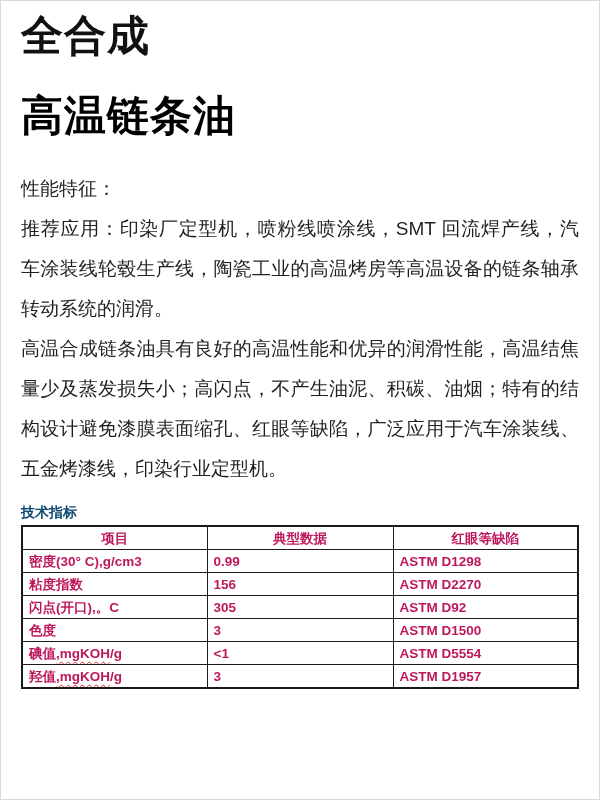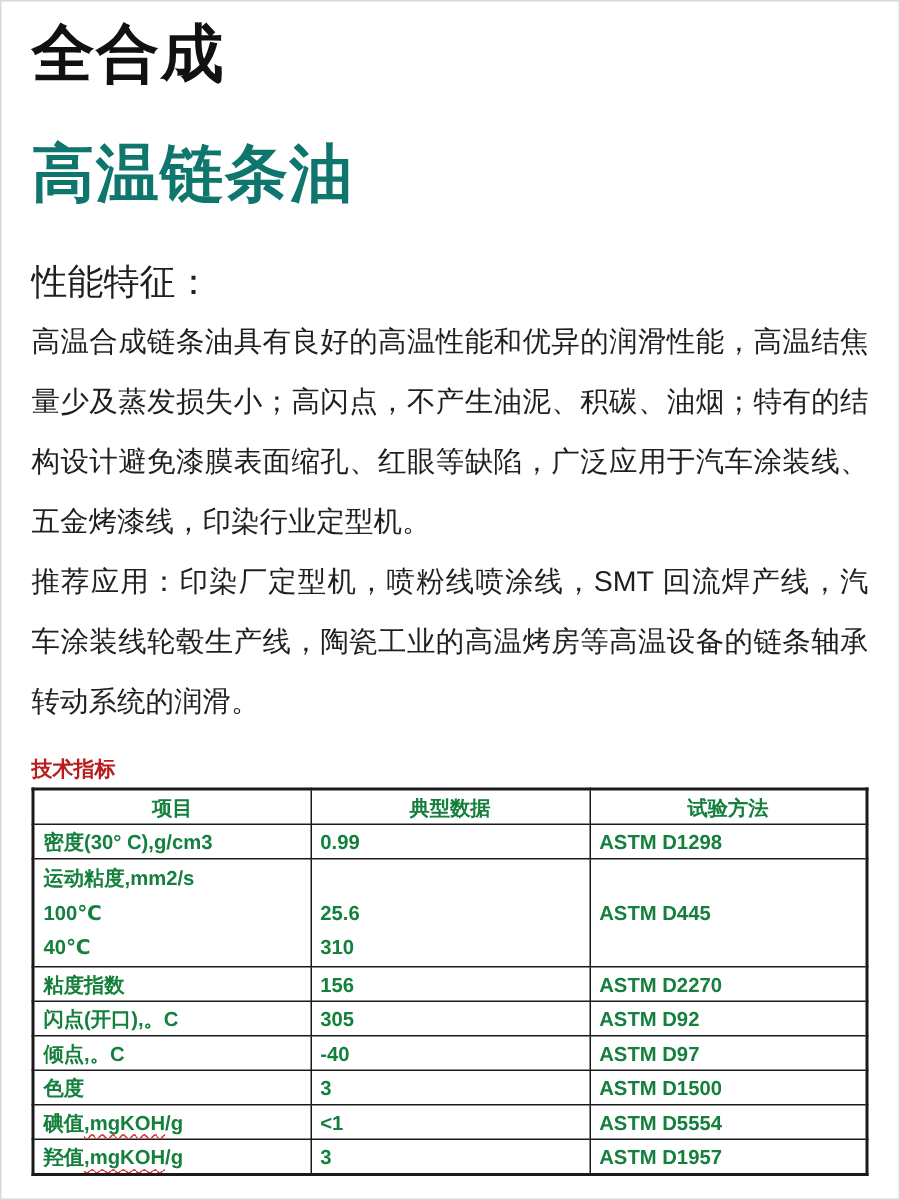--- a/index.html
+++ b/index.html
@@ -23,51 +23,51 @@
     letter-spacing:1px;
   }
   .subtitle{
     font-size:42px;
     font-weight:700;
     line-height:50px;
     margin:30px 0 0 0;
     letter-spacing:1px;
   }
   .features-heading{
-    font-size:24px;
+    font-size:19px;
     line-height:40px;
     margin:28px 0 0 0;
     font-weight:400;
   }
   .body-para{
     font-size:19px;
     line-height:40px;
     margin:0;
     text-align:justify;
     font-weight:400;
   }
   .tech-heading{
     font-size:14px;
     font-weight:700;
     line-height:18px;
     margin:14px 0 0 0;
-    color:#b91c1c;
+    color:#0c4a6e;
   }
   table.specs{
     width:556px;
     margin-top:4px;
     border-collapse:collapse;
     border:2px solid #1a1a1a;
     table-layout:fixed;
   }
   table.specs th, table.specs td{
     border:1.5px solid #1a1a1a;
     font-size:13.5px;
     font-weight:700;
-    color:#15803d;
+    color:#be185d;
     padding:1px 6px;
     line-height:19px;
     height:20px;
     vertical-align:middle;
     overflow:hidden;
     white-space:nowrap;
   }
   table.specs th{ text-align:center; }
   td.item-cell{ text-align:left; }
   td.value-cell, td.method-cell{ text-align:left; }
@@ -79,74 +79,56 @@
     text-decoration-thickness:1px;
     text-underline-offset:3px;
   }
 </style>
 </head>
 <body>
 
 <div class="page">
 
   <h1 class="title">全合成</h1>
-  <h2 class="subtitle" style="color:#0f766e;">高温链条油</h2>
+  <h2 class="subtitle" style="color:#000000;">高温链条油</h2>
 
   <p class="features-heading">性能特征：</p>
+  <p class="body-para">推荐应用：印染厂定型机，喷粉线喷涂线，SMT 回流焊产线，汽车涂装线轮毂生产线，陶瓷工业的高温烤房等高温设备的链条轴承转动系统的润滑。</p>
   <p class="body-para">高温合成链条油具有良好的高温性能和优异的润滑性能，高温结焦量少及蒸发损失小；高闪点，不产生油泥、积碳、油烟；特有的结构设计避免漆膜表面缩孔、红眼等缺陷，广泛应用于汽车涂装线、五金烤漆线，印染行业定型机。</p>
-  <p class="body-para">推荐应用：印染厂定型机，喷粉线喷涂线，SMT 回流焊产线，汽车涂装线轮毂生产线，陶瓷工业的高温烤房等高温设备的链条轴承转动系统的润滑。</p>
 
   <p class="tech-heading">技术指标</p>
 
   <table class="specs">
     <colgroup>
       <col style="width:185px">
         <col style="width:186px">
         <col style="width:185px">
     </colgroup>
     <thead>
       <tr>
         <th>项目</th>
         <th>典型数据</th>
-        <th>试验方法</th>
+        <th>红眼等缺陷</th>
       </tr>
     </thead>
     <tbody>
       <tr>
         <td class="item-cell">密度(30° C),g/cm3</td>
         <td class="value-cell">0.99</td>
         <td class="method-cell">ASTM D1298</td>
-      </tr>
-      <tr>
-        <td class="item-cell multiline" style="white-space:normal;">
-          <div>运动粘度,mm2/s</div>
-          <div>100℃</div>
-          <div>40℃</div>
-        </td>
-        <td class="value-cell multiline" style="white-space:normal;">
-          <div></div>
-          <div>25.6</div>
-          <div>310</div>
-        </td>
-        <td class="method-cell">ASTM D445</td>
       </tr>
       <tr>
         <td class="item-cell">粘度指数</td>
         <td class="value-cell">156</td>
         <td class="method-cell">ASTM D2270</td>
       </tr>
       <tr>
         <td class="item-cell">闪点(开口),。C</td>
         <td class="value-cell">305</td>
         <td class="method-cell">ASTM D92</td>
-      </tr>
-      <tr>
-        <td class="item-cell">倾点,。C</td>
-        <td class="value-cell">-40</td>
-        <td class="method-cell">ASTM D97</td>
       </tr>
       <tr>
         <td class="item-cell">色度</td>
         <td class="value-cell">3</td>
         <td class="method-cell">ASTM D1500</td>
       </tr>
       <tr>
         <td class="item-cell">
           <span>碘值</span><span class="wavy">,mgKOH</span><span>/g</span>
         </td>

